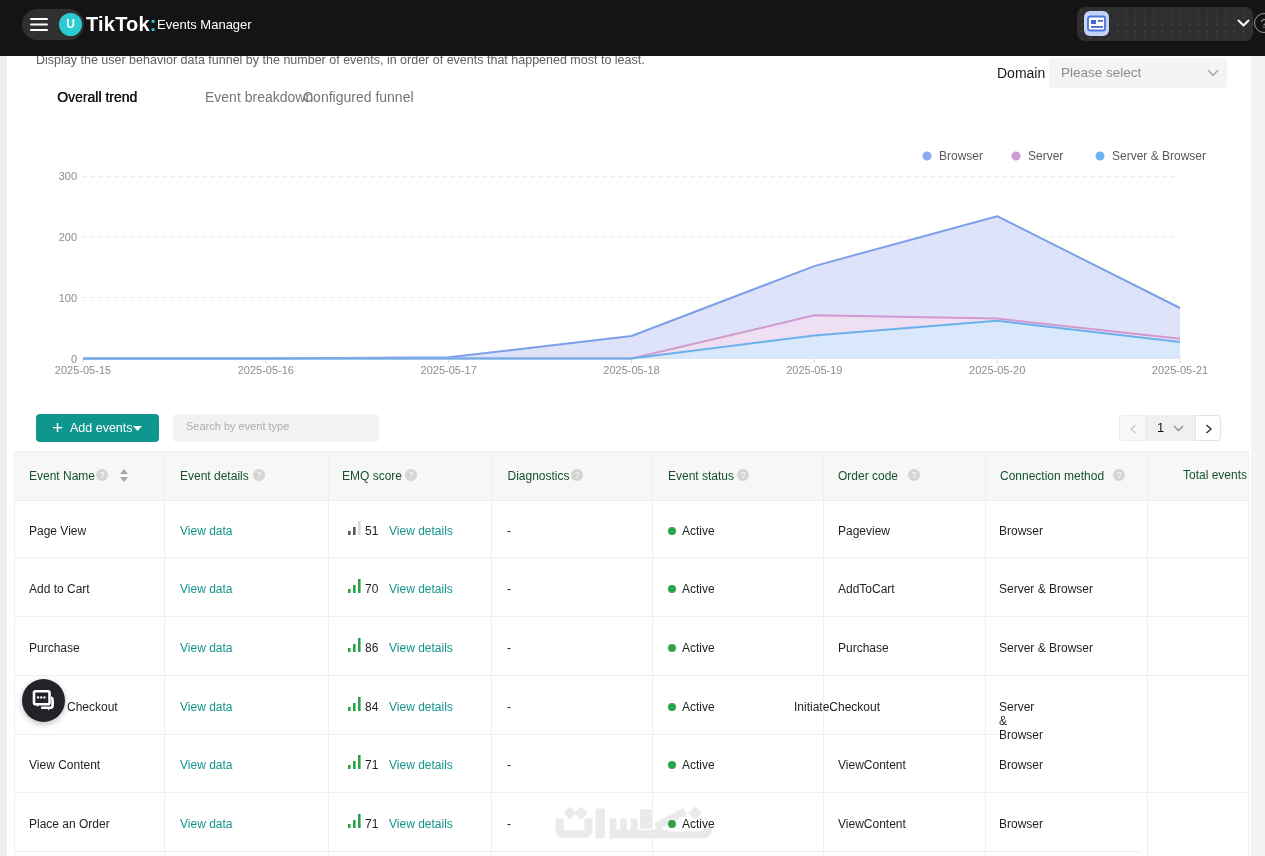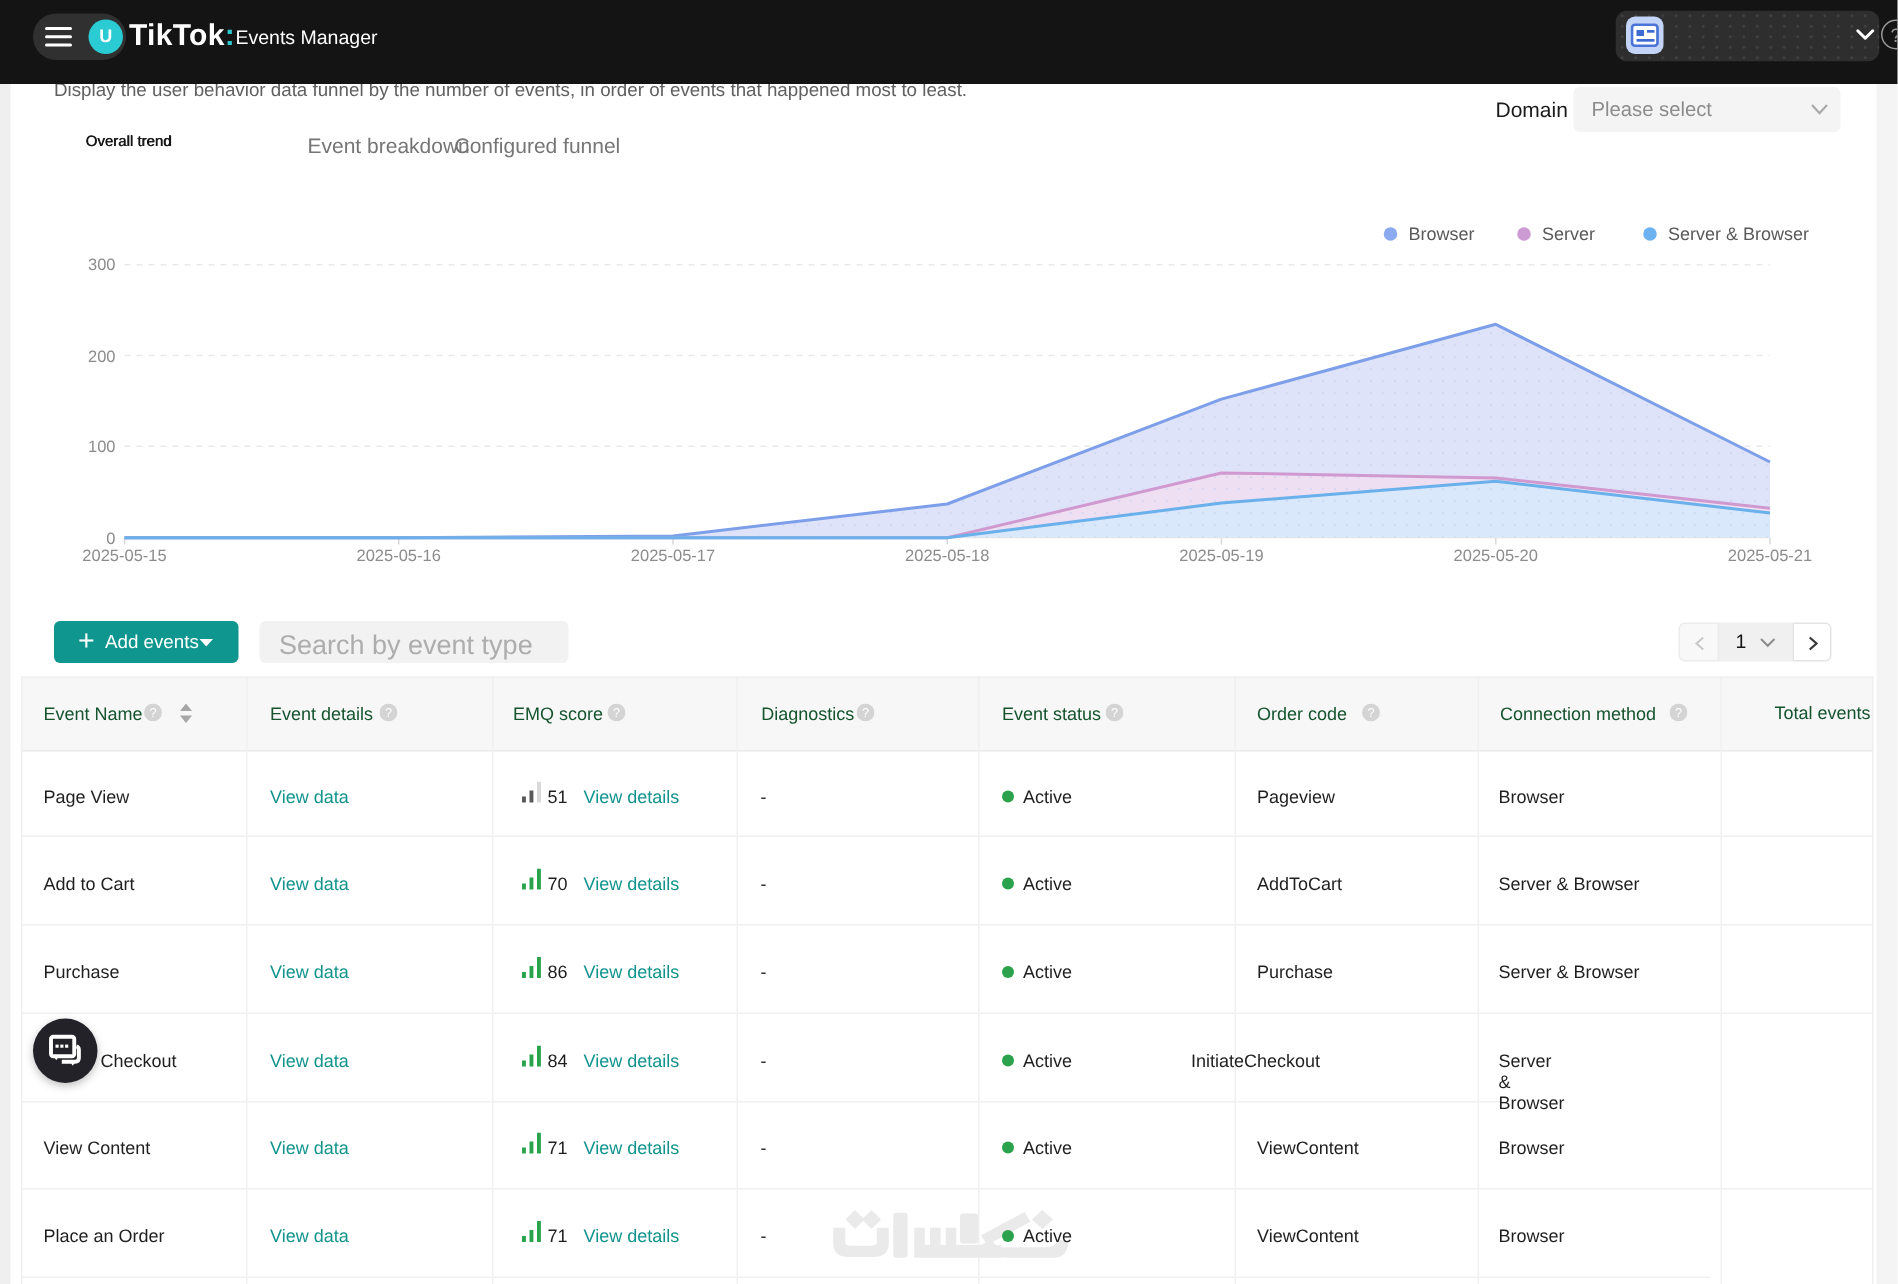--- a/index.html
+++ b/index.html
@@ -41,21 +41,21 @@
     <rect x="4" y="5" width="5" height="4" fill="#3d6bd2"></rect>
     <rect x="11" y="5" width="5" height="1.8" fill="#3d6bd2"></rect>
     <rect x="4" y="11" width="12" height="1.8" fill="#3d6bd2"></rect>
   </svg>
   <svg class="abs" style="left:1237px; top:19px;" width="13" height="9" viewBox="0 0 13 9">
     <path d="M1.5 1.5 L6.5 6.5 L11.5 1.5" fill="none" stroke="#fff" stroke-width="2" stroke-linecap="round" stroke-linejoin="round"></path>
   </svg>
   <div class="abs" style="left:1254px; top:13px; width:20px; height:20px; border:1.5px solid #999; border-radius:50%; color:#999; font-size:13px; text-align:center; line-height:19px;">?</div>
 </div>
 
-<div class="abs" style="left:57px; top:89px; font-size:10px; font-weight:500; color:#161616; text-shadow:0.4px 0 0 #161616;">Overall trend</div>
+<div class="abs" style="left:57px; top:89px; font-size:14px; font-weight:500; color:#161616; text-shadow:0.4px 0 0 #161616;">Overall trend</div>
 <div class="abs" style="left:169px; top:89px; font-size:14px; color:#757575;margin-left:36px;">Event breakdown</div>
 <div class="abs" style="left:303px; top:89px; font-size:14px; color:#757575;">Configured funnel</div>
 
 <div class="abs" style="left:997px; top:65px; font-size:14px; color:#1a1a1a;">Domain</div>
 <div class="abs" style="left:1049px; top:58px; width:178px; height:30px; background:#f4f4f4; border-radius:4px;">
   <div class="abs" style="left:12px; top:7px; font-size:13.5px; color:#8c8c8c;">Please select</div>
   <svg class="abs" style="left:158px; top:11px;" width="12" height="8" viewBox="0 0 12 8">
     <path d="M1 1 L6 6.5 L11 1" fill="none" stroke="#a8a8a8" stroke-width="1.4"></path>
   </svg>
 </div>
@@ -118,21 +118,21 @@
 
 <div class="abs" style="left:36px; top:414px; width:123px; height:28px; background:#0f968f; border-radius:4px; color:#fff;">
   <div class="abs" style="left:16px; top:2.5px; font-size:19px; font-weight:400;">+</div>
   <div class="abs" style="left:34px; top:7px; font-size:12.5px;">Add events</div>
   <svg class="abs" style="left:97px; top:12px;" width="9" height="5" viewBox="0 0 9 5">
       <path d="M0 0 h9 l-4.5 5 Z" fill="#fff"></path>
     </svg>
 </div>
 
 <div class="abs" style="left:173px; top:414px; width:206px; height:28px; background:#f2f2f2; border-radius:4px;">
-  <div class="abs" style="left:13px; top:6px; font-size:18px; color:#adadad;">Search by event type</div>
+  <div class="abs" style="left:13px; top:6px; font-size:11px; color:#adadad;">Search by event type</div>
 </div>
 
 <div class="abs" style="left:1119px; top:415px; width:102px; height:26px; font-size:13px;">
   <div class="abs" style="left:0; top:0; width:27px; height:26px; background:#f8f8f8; border:1px solid #ececec; border-radius:4px 0 0 4px;">
     <svg class="abs" style="left:9px; top:8px;" width="8" height="10" viewBox="0 0 8 10">
         <path d="M6.5 1 L2 5 L6.5 9" fill="none" stroke="#c9c9c9" stroke-width="1.4"></path>
       </svg>
   </div>
   <div class="abs" style="left:27px; top:0; width:49px; height:26px; background:#f0f0f0;">
     <div class="abs" style="left:11px; top:5px; color:#161616;">1</div>

